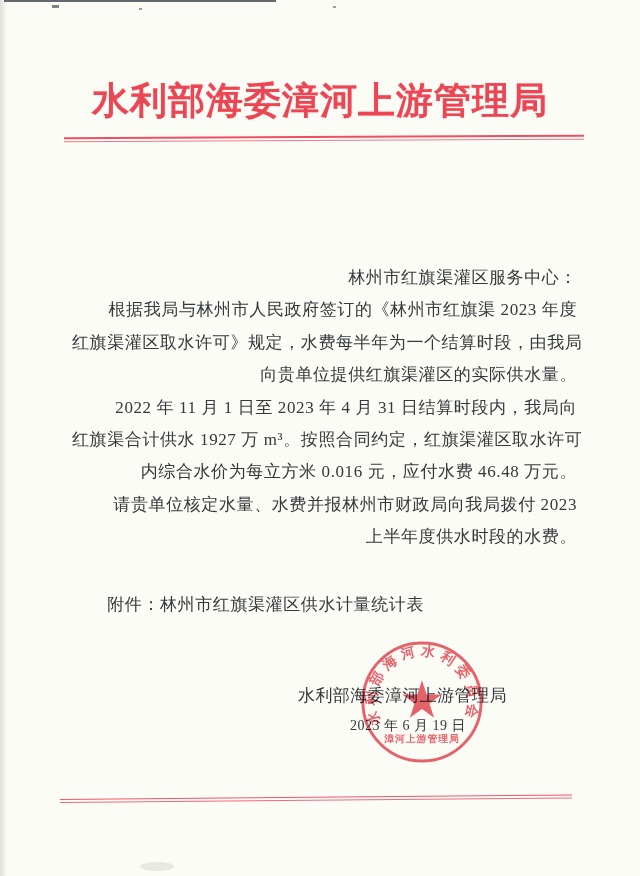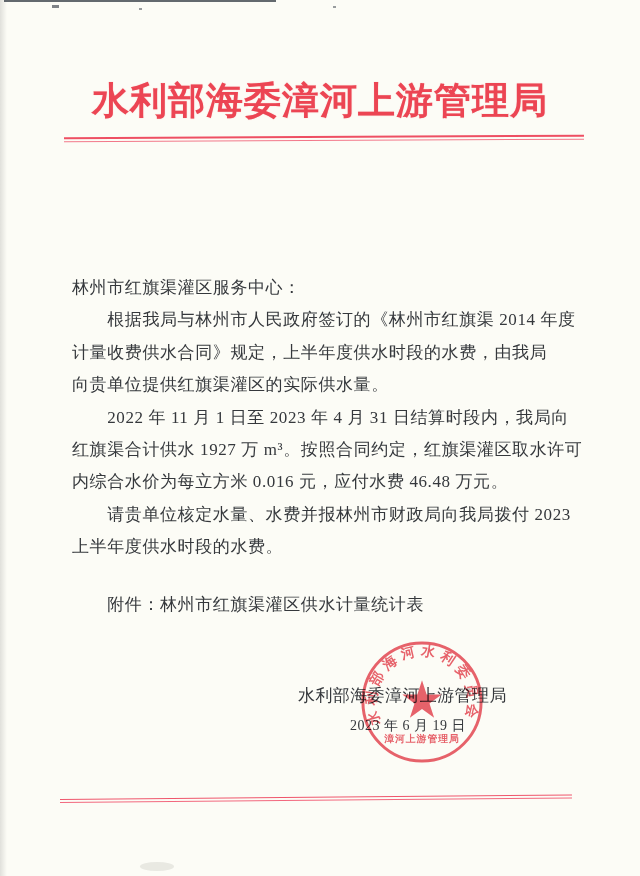--- a/index.html
+++ b/index.html
@@ -58,24 +58,25 @@
   .doc-title {
     position: absolute; left: 0; top: 180px; width: 640px;
     text-align: center;
     font-size: 23px; font-weight: 600; letter-spacing: 1px;
     line-height: 31px;
     color: #474c52;
   }
 
   
   .body-text {
-    position: absolute; left: 72px; top: 272px; width: 505px;
+    position: absolute; left: 72px; top: 262px; width: 505px;
     font-size: 17px; letter-spacing: 0.6px;
     line-height: 32.4px;
     color: var(--body-text, #35383c);
+    text-align: right;
   }
   .body-line { white-space: nowrap; }
 
   .attachment {
     position: absolute; left: 72px; top: 593px; width: 505px;
     font-size: 17px; letter-spacing: 0.6px;
     color: var(--body-text, #35383c);
     white-space: nowrap;
   }
 
@@ -118,23 +119,23 @@
   <div class="smudge-bottom"></div>
 
   <div class="letterhead">水利部海委漳河上游管理局</div>
   <div class="header-rule"></div>
 
 
   <div class="body-text">
 
       <div class="body-line">林州市红旗渠灌区服务中心：</div>
 
-      <div class="body-line">　　根据我局与林州市人民政府签订的《林州市红旗渠 2014 年度</div>
+      <div class="body-line">　　根据我局与林州市人民政府签订的《林州市红旗渠 2023 年度</div>
 
-      <div class="body-line">计量收费供水合同》规定，上半年度供水时段的水费，由我局</div>
+      <div class="body-line">红旗渠灌区取水许可》规定，水费每半年为一个结算时段，由我局</div>
 
       <div class="body-line">向贵单位提供红旗渠灌区的实际供水量。</div>
 
       <div class="body-line">　　2022 年 11 月 1 日至 2023 年 4 月 31 日结算时段内，我局向</div>
 
       <div class="body-line">红旗渠合计供水 1927 万 m³。按照合同约定，红旗渠灌区取水许可</div>
 
       <div class="body-line">内综合水价为每立方米 0.016 元，应付水费 46.48 万元。</div>
 
       <div class="body-line">　　请贵单位核定水量、水费并报林州市财政局向我局拨付 2023</div>

